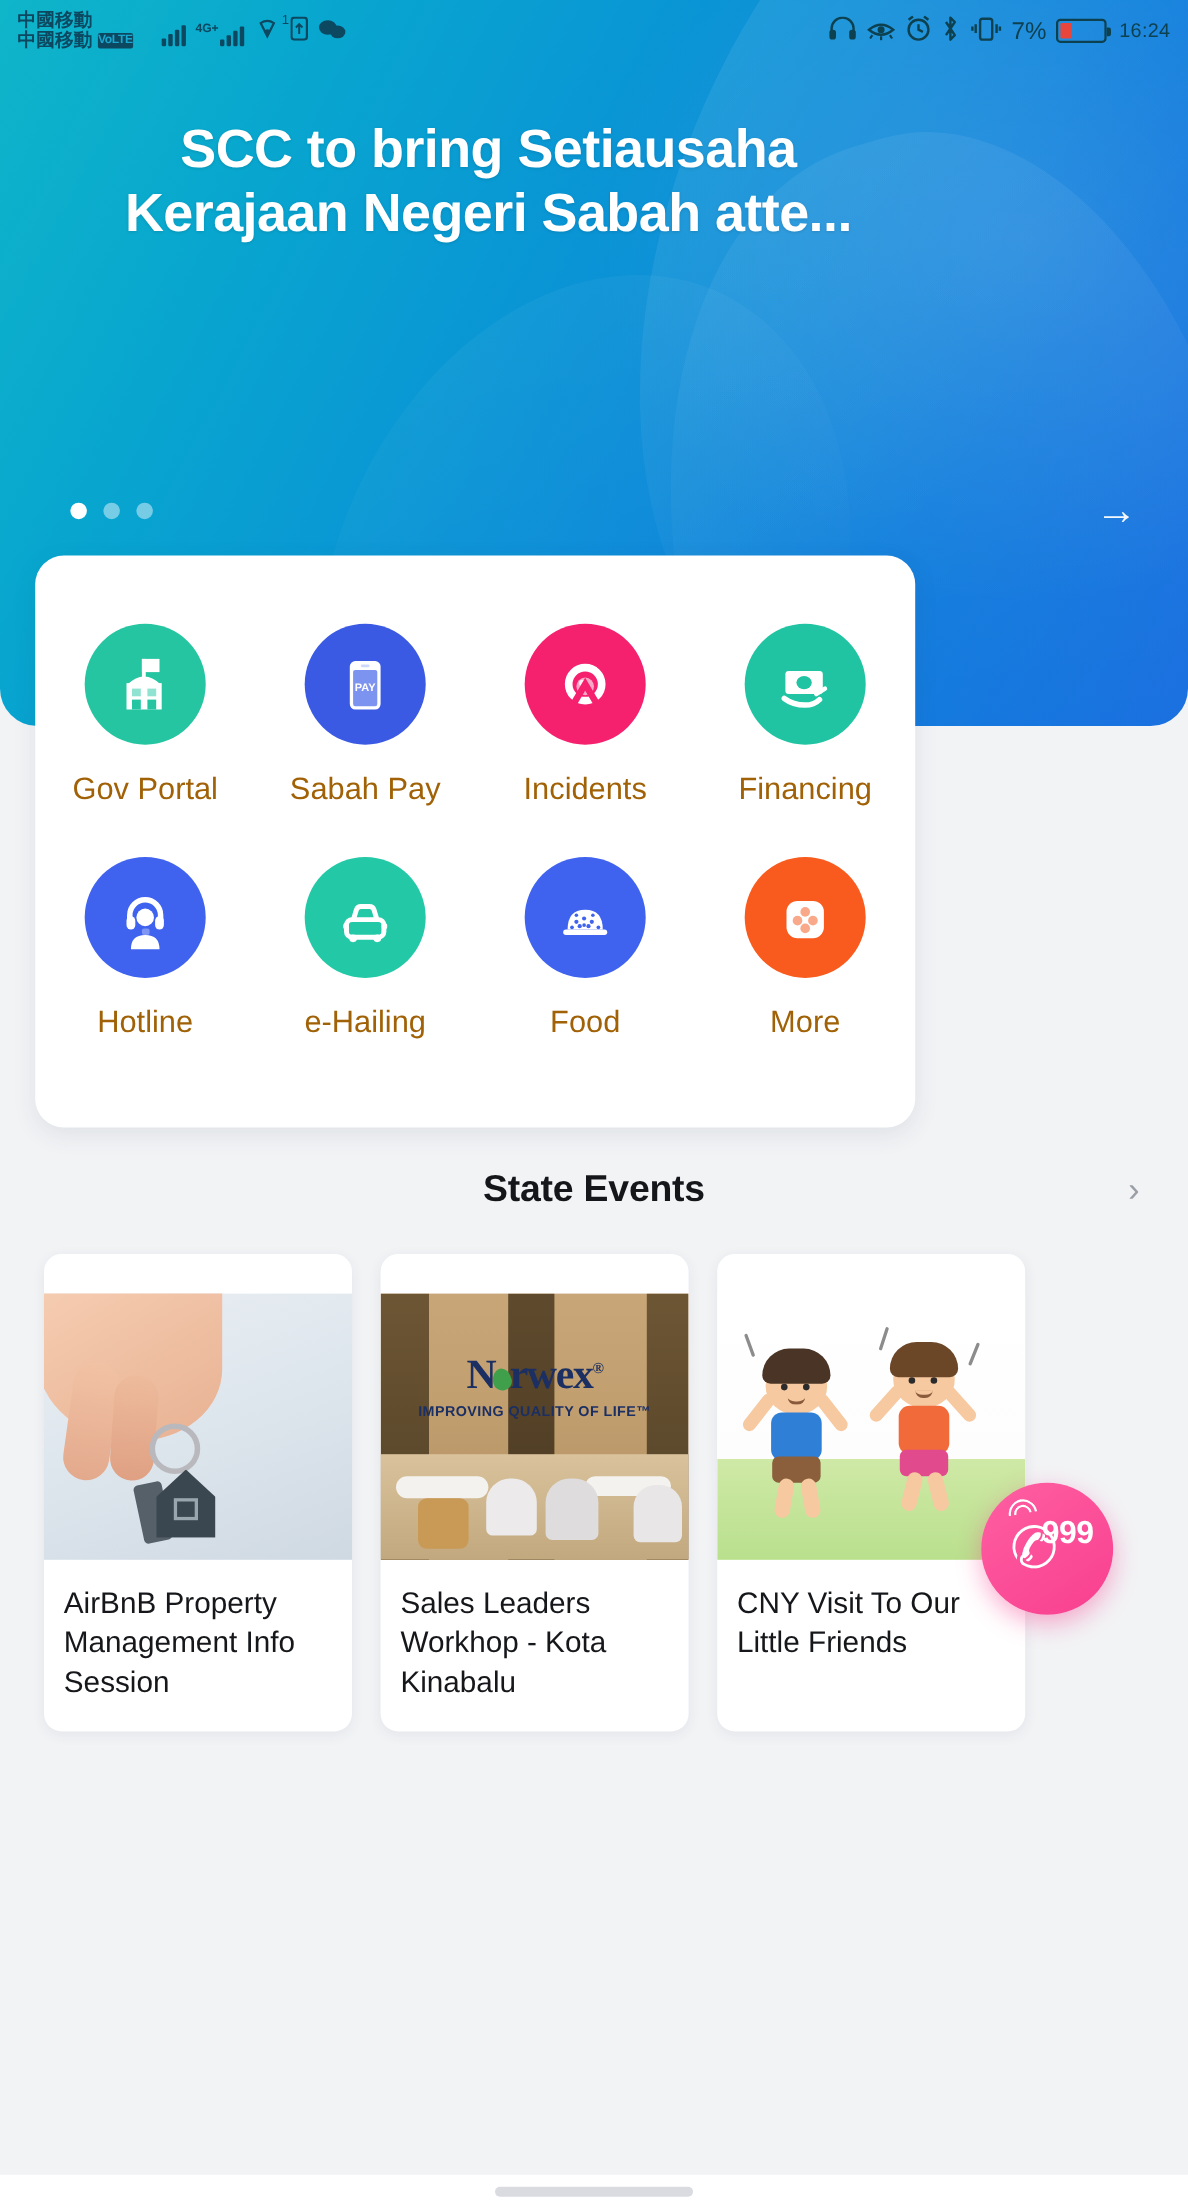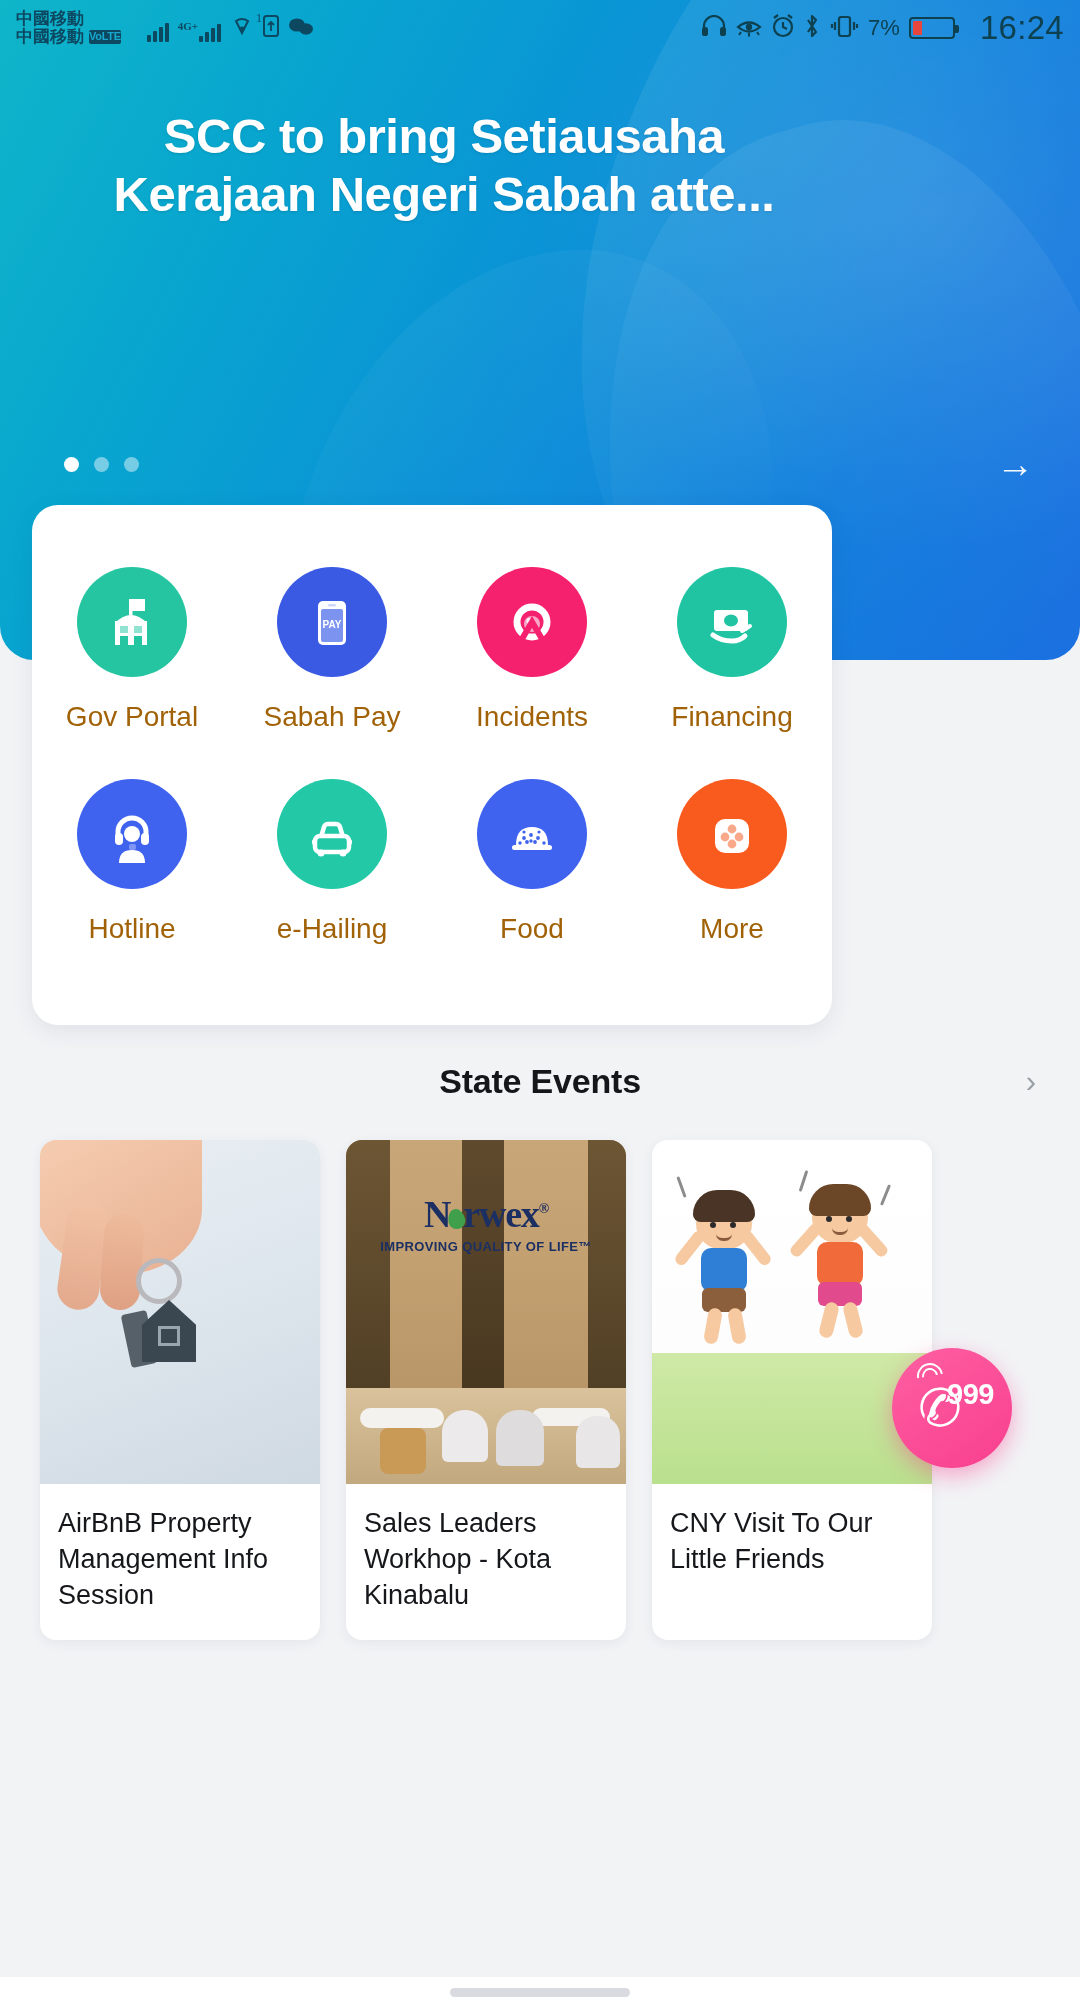--- a/index.html
+++ b/index.html
@@ -34,24 +34,24 @@
   .statusbar {
     position:absolute; left:0; top:0; width:1080px; height:56px;
     display:flex; align-items:center; z-index:30;
     color:#0c3a52; font-size:17px; padding:0 16px;
   }
   .carrier-block { display:flex; flex-direction:column; justify-content:center;
                    line-height:1.08; font-size:17px; color:#0d4861; font-weight:600; }
   .carrier-row2 { display:flex; align-items:center; gap:5px; }
   .volte-badge { background:#0d4861; color:#18a8cf; font-size:11px; font-weight:700;
                  padding:1px 0; border-radius:2px; letter-spacing:-0.3px; }
-  .sb-icons-left { display:flex; align-items:flex-end; gap:9px; margin-left:26px;font-family:Liberation Serif, serif; }
+  .sb-icons-left { display:flex; align-items:flex-end; gap:9px; margin-left:26px; }
   .sb-spacer { flex:1; }
   .sb-icons-right { display:flex; align-items:center; gap:9px; }
-  .sb-time { font-size:33px; font-weight:500; color:#0d4150; margin-left:16px; letter-spacing:0.3px; }
+  .sb-time { font-size:18px; font-weight:500; color:#0d4150; margin-left:2px; letter-spacing:0.3px; }
   .batt-pct { font-size:22px; font-weight:500; color:#0d4150; }
   .signal-bars { display:flex; align-items:flex-end; gap:2px; height:22px; }
   .signal-bars i { display:block; width:4px; background:#0d4861; border-radius:1px; }
   .sig-lbl { font-size:11px; font-weight:700; color:#0d4861; margin-right:1px; align-self:flex-start; }
   .batt-shell { width:46px; height:22px; border:2px solid #0d4150; border-radius:4px;
                 position:relative; display:flex; align-items:center; padding:2px; }
   .batt-shell:after { content:''; position:absolute; right:-6px; top:6px; width:4px; height:8px;
                       background:#0d4150; border-radius:0 2px 2px 0; }
   .batt-fill { height:100%; background:#e8453c; border-radius:1px; }
 
@@ -98,21 +98,21 @@
     position:relative; height:118px; display:flex; align-items:center; justify-content:center;
   }
   .events-title { font-size:34px; font-weight:700; color:#14161a; letter-spacing:-0.2px; }
   .events-more { position:absolute; right:44px; top:50%; transform:translateY(-50%);
                  color:#9aa0a6; font-size:31px; line-height:1; }
   .cards-row { display:flex; gap:26px; padding:0 40px; }
   .ev-card {
     width:280px; flex:0 0 280px; background:#ffffff; border-radius:16px;
     box-shadow:0 3px 12px rgba(30,50,80,0.07); overflow:hidden;
   }
-  .ev-img { width:280px; height:344px; position:relative; overflow:hidden; }
+  .ev-img { width:280px; height:242px; position:relative; overflow:hidden;margin-top:36px; }
   .ev-title {
     padding:22px 18px 26px 18px; font-size:27px; line-height:1.33;
     color:#15171a; font-weight:400;
   }
 
   
   .img-keys { background:linear-gradient(160deg,#e9eef2 0%,#dfe7ee 45%,#cfd9e2 100%); }
   .kh-hand { position:absolute; left:-6px; top:-6px; width:168px; height:140px;
              background:linear-gradient(150deg,#f6cdb1,#e8b193); border-radius:0 0 54% 62%; }
   .kh-f1 { position:absolute; left:22px; top:62px; width:42px; height:108px;

